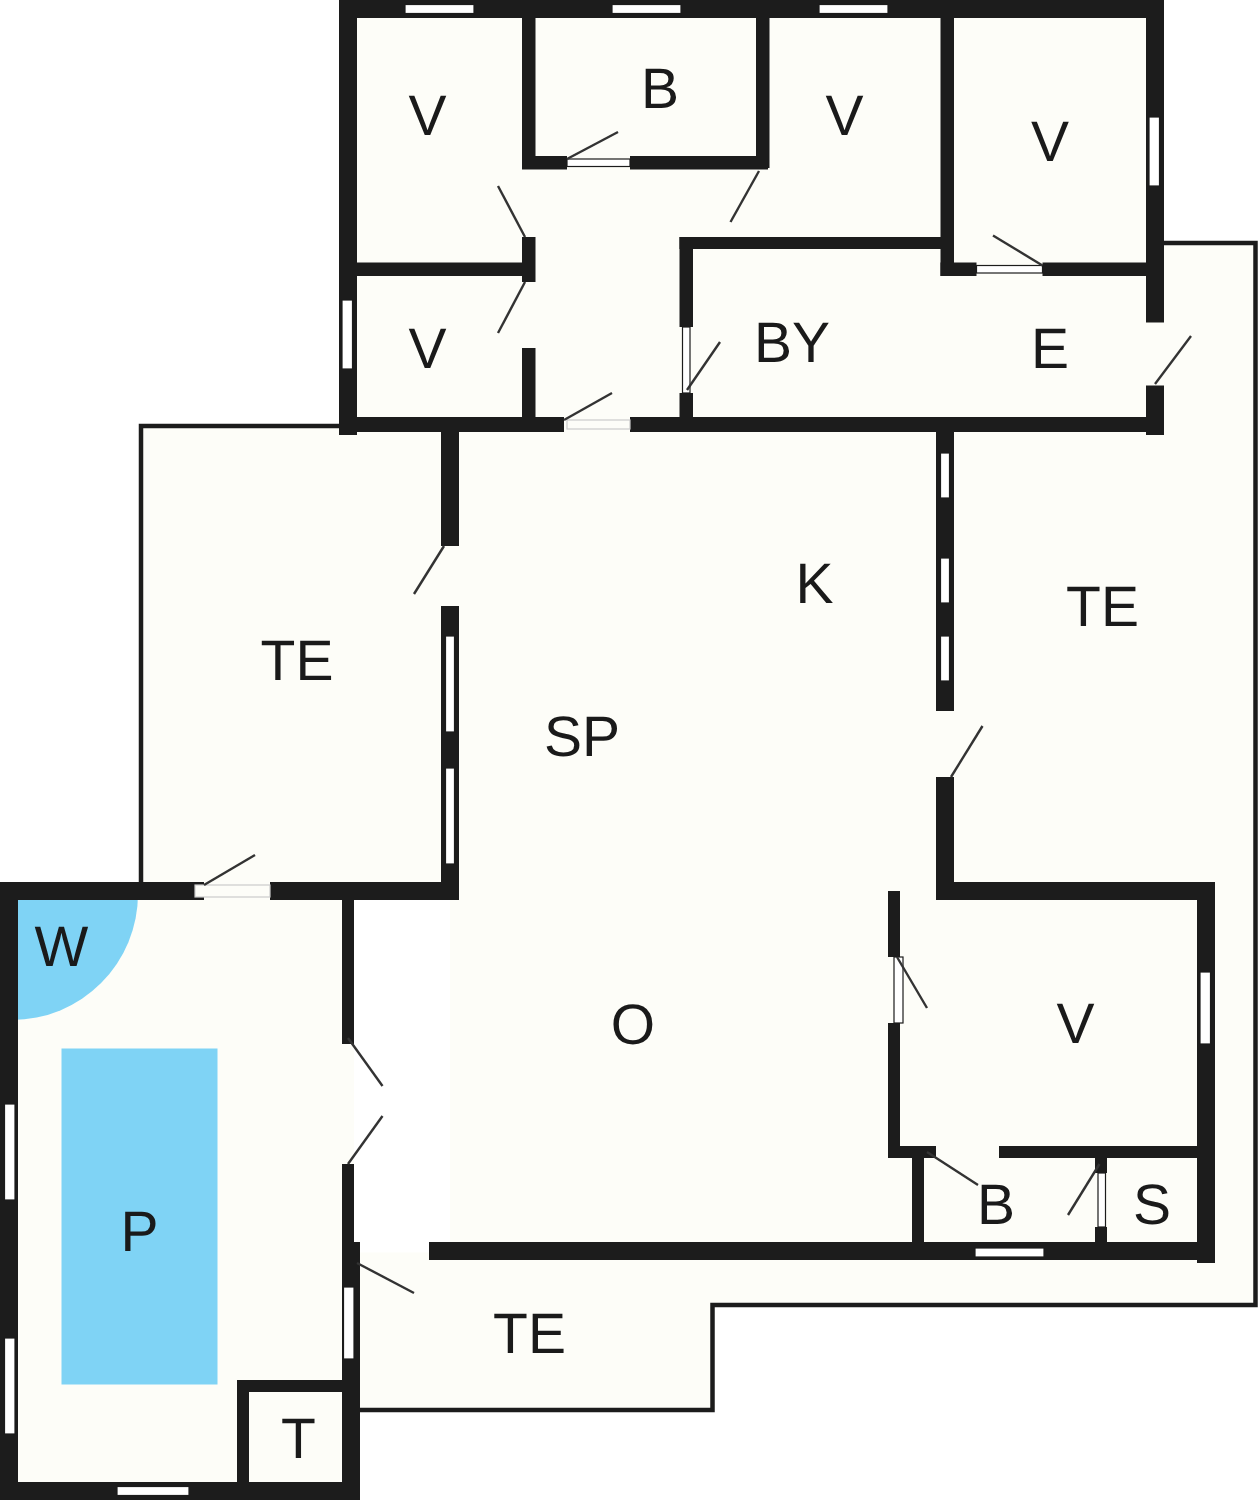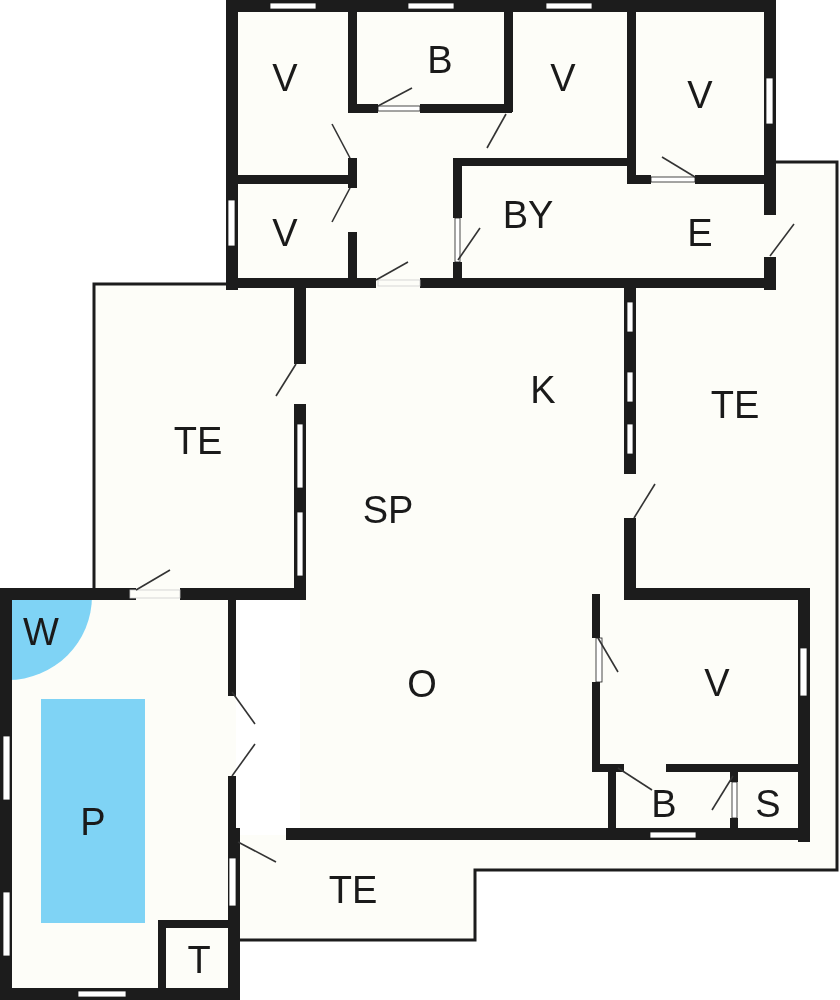--- a/index.html
+++ b/index.html
@@ -151,26 +151,26 @@
     <line class="door" x1="618" y1="768" x2="652" y2="790"></line>
     <line class="door" x1="733" y1="776" x2="712" y2="810"></line>
   </g>
 </svg>
 
 <div class="label" style="left:285px;top:78px">V</div>
 <div class="label" style="left:440px;top:60px">B</div>
 <div class="label" style="left:563px;top:78px">V</div>
 <div class="label" style="left:700px;top:95px">V</div>
 <div class="label" style="left:285px;top:233px">V</div>
-<div class="label" style="left:528px;top:215px">BY</div>
+<div class="label" style="left:528px;top:229px">BY</div>
 <div class="label" style="left:700px;top:233px">E</div>
 <div class="label" style="left:198px;top:441px">TE</div>
 <div class="label" style="left:543px;top:390px">K</div>
 <div class="label" style="left:735px;top:405px">TE</div>
-<div class="label" style="left:388px;top:510px">SP</div>
+<div class="label" style="left:388px;top:492px">SP</div>
 <div class="label" style="left:41px;top:632px">W</div>
 <div class="label" style="left:422px;top:684px">O</div>
 <div class="label" style="left:717px;top:683px">V</div>
 <div class="label" style="left:93px;top:822px">P</div>
 <div class="label" style="left:664px;top:804px">B</div>
 <div class="label" style="left:768px;top:804px">S</div>
 <div class="label" style="left:353px;top:890px">TE</div>
 <div class="label" style="left:199px;top:960px">T</div>
 
 </body></html>

